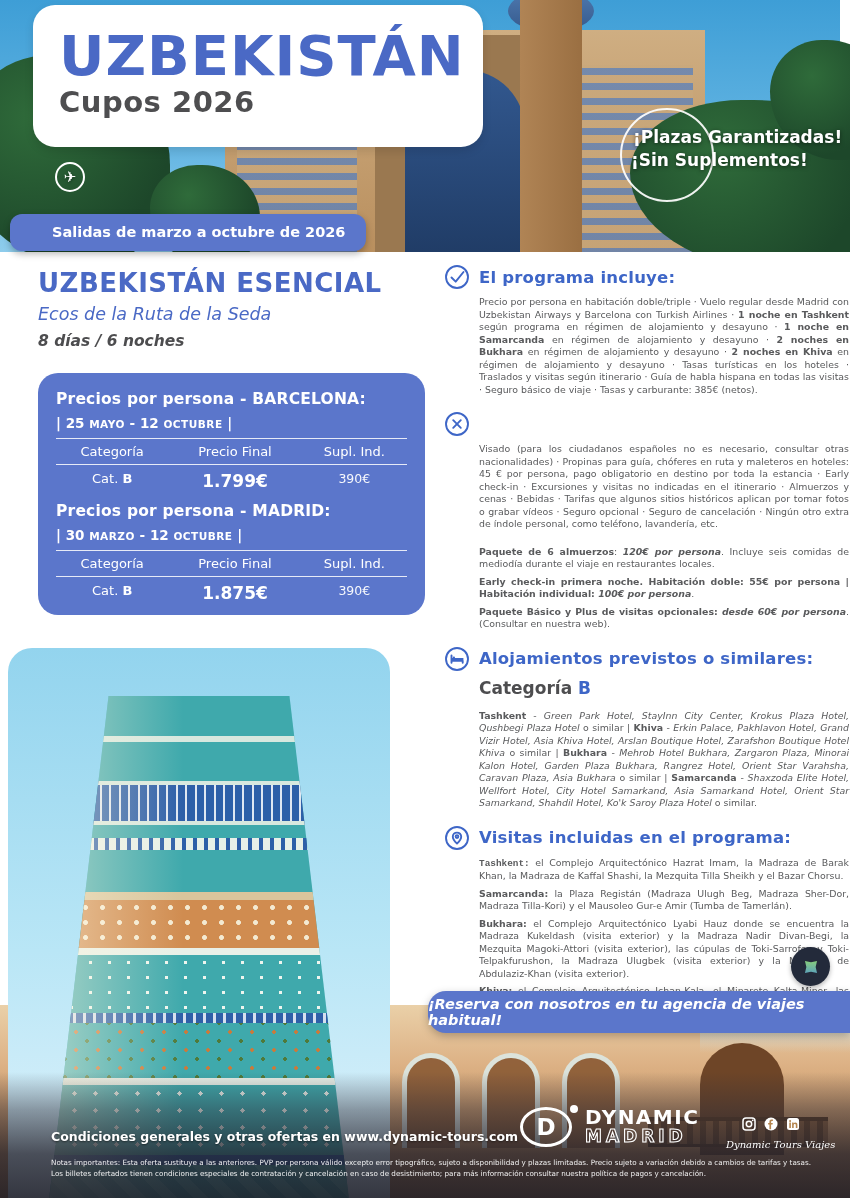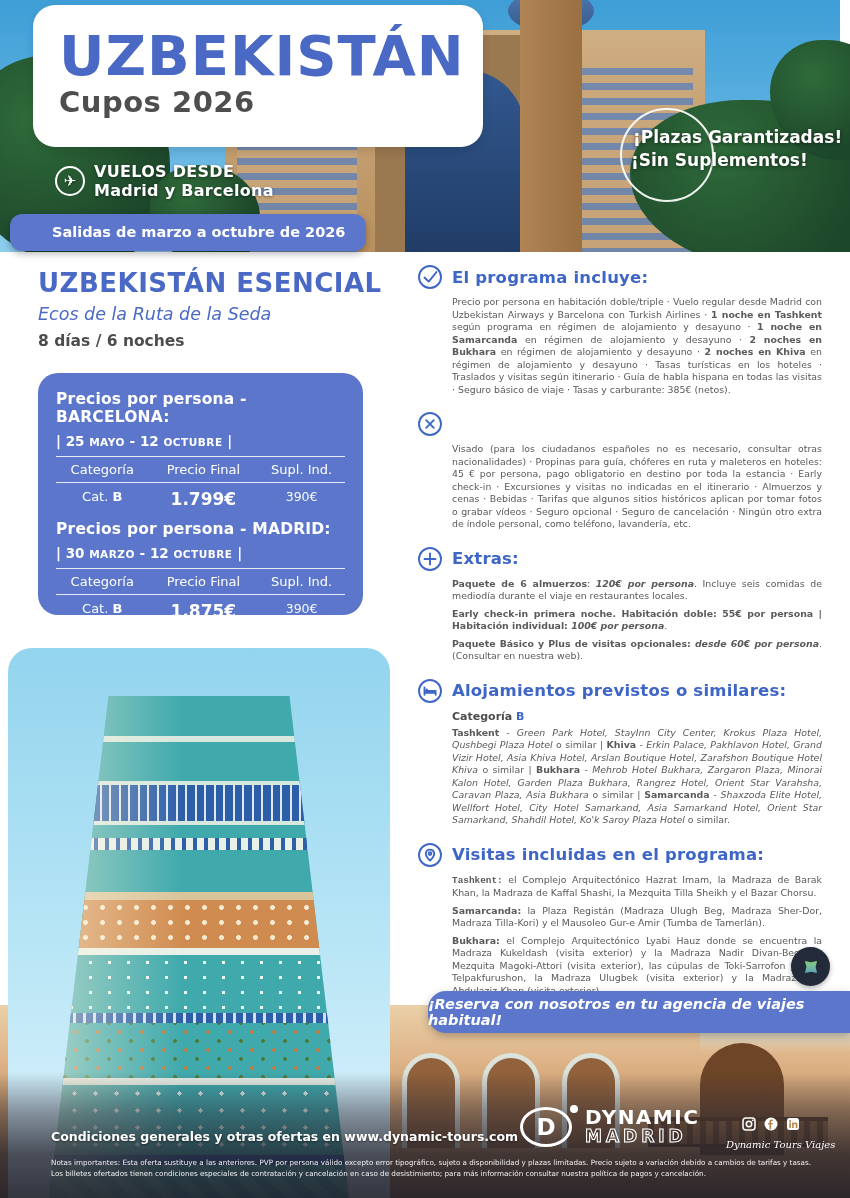--- a/index.html
+++ b/index.html
@@ -50,47 +50,47 @@
   .pill { position:absolute; left:10px; top:214px; width:356px; height:37px; background:#5b76cb;
           border-radius:12px; color:#fff; font-weight:700; font-size:14.5px; line-height:37px;
           padding-left:42px; box-shadow:0 3px 7px rgba(0,0,0,.28); z-index:2; }
 
   
   .content { position:absolute; left:0; top:252px; width:850px; height:756px; background:#fff; }
 
   .program-title { position:absolute; left:38px; top:16px; font-size:26px; font-weight:700;
                    color:#4a69c5; letter-spacing:.5px; }
   .program-sub   { position:absolute; left:38px; top:52px; font-size:17.5px; font-style:italic; color:#4a69c5; }
-  .program-dur   { position:absolute; left:38px; top:80px; font-size:15.5px; 
+  .program-dur   { position:absolute; left:38px; top:80px; font-size:15.5px; font-style:italic;
                    font-weight:700; color:#4d4d4f; }
 
-  .price-panel { position:absolute; left:38px; top:121px; width:325px; height:242px; background:#5b76cb;
+  .price-panel { position:absolute; left:38px; top:121px; width:387px; height:242px; background:#5b76cb;
                  border-radius:20px; color:#fff; padding:17px 18px 0 18px; }
   .price-heading { font-weight:700; font-size:15.5px; letter-spacing:.2px; }
   .price-dates   { text-align:left; font-weight:700; font-size:13.5px; margin:7px 0 7px; }
   .price-cols { display:flex; border-top:1.2px solid rgba(255,255,255,.85);
                 border-bottom:1.2px solid rgba(255,255,255,.85); padding:5px 0; font-size:13px; }
   .price-row  { display:flex; padding:6px 0 9px; align-items:flex-start; }
   .pc1 { width:32%; text-align:center; }
   .pc2 { width:38%; text-align:center; }
   .pc3 { width:30%; text-align:center; }
   .price-row .pc1 { font-size:13px; }
   .price-row .pc2 { font-weight:700; font-size:17px; }
   .price-row .pc3 { font-size:12.5px; opacity:.95; }
   .price-block2 { margin-top:2px; }
 
   
-  .sections { position:absolute; left:417px; top:264px; width:405px; }
+  .sections { position:absolute; left:444px; top:264px; width:405px; }
   .sec { margin-bottom:15px; }
   .sec-head { display:flex; align-items:center; gap:9px; margin-bottom:6px; }
   .sec-icon { width:26px; height:26px; flex:0 0 auto; }
   .sec-title { font-size:16.5px; font-weight:700; color:#3e66c7; letter-spacing:.2px; }
   .sec-body { padding-left:35px; }
   .sec-body p { font-size:9.4px; line-height:1.33; color:#595a5c; text-align:justify; margin-bottom:5px; }
-  .sec-sub { padding-left:35px; font-size:11px; font-weight:700; color:#4d4d4f; margin-bottom:4px; }
+  .sec-sub { padding-left:35px; font-size:17px; font-weight:700; color:#4d4d4f; margin-bottom:12px; }
 
   .widget { position:absolute; left:791px; top:947px; width:39px; height:39px; border-radius:50%;
             background:#232a3a; z-index:6; box-shadow:0 2px 5px rgba(0,0,0,.3);
             display:flex; align-items:center; justify-content:center; }
 
   
   .minaret { position:absolute; left:8px; top:648px; width:382px; height:550px;
              border-radius:24px 24px 0 0; overflow:hidden; z-index:2;
              background:linear-gradient(180deg,#93d4ee 0%,#b9e6f6 55%,#dff2fb 100%); }
   .tower { position:absolute; left:35px; top:48px; width:312px; height:502px;
@@ -185,24 +185,20 @@
     </div>
 
     <div class="badge">
       <div class="badge-circle"></div>
       <div class="badge-l1">¡Plazas Garantizadas!</div>
       <div class="badge-l2">¡Sin Suplementos!</div>
     </div>
 
     <div class="flights">
       <div class="plane-circle">✈</div>
-      <div>
-        <div class="flights-line">VUELOS DESDE</div>
-        <div class="flights-line">Madrid y Barcelona</div>
-      </div>
     </div>
   </div>
 
   <div class="pill">Salidas de marzo a octubre de 2026</div>
 
   <div class="content">
     <div class="program-title">UZBEKISTÁN ESENCIAL</div>
     <div class="program-sub">Ecos de la Ruta de la Seda</div>
     <div class="program-dur">8 días / 6 noches</div>
 
@@ -259,27 +255,20 @@
             <circle cx="13" cy="13" r="11"></circle>
             <path d="M9.2 9.2l7.6 7.6M16.8 9.2l-7.6 7.6"></path>
           </svg>
       </div>
       <div class="sec-body">
         <p><span>Visado (para los ciudadanos españoles no es necesario, consultar otras nacionalidades) · Propinas para guía, chóferes en ruta y maleteros en hoteles: 45 € por persona, pago obligatorio en destino por toda la estancia · Early check-in · Excursiones y visitas no indicadas en el itinerario · Almuerzos y cenas · Bebidas · Tarifas que algunos sitios históricos aplican por tomar fotos o grabar vídeos · Seguro opcional · Seguro de cancelación · Ningún otro extra de índole personal, como teléfono, lavandería, etc.</span></p>
       </div>
     </div>
 
     <div class="sec">
-      <div class="sec-head">
-        <svg class="sec-icon" viewBox="0 0 26 26" fill="none" stroke="#3e66c7" stroke-width="1.9" stroke-linecap="round">
-            <circle cx="13" cy="13" r="11"></circle>
-            <path d="M13 7.5v11M7.5 13h11"></path>
-          </svg>
-        <div class="sec-title">Extras:</div>
-      </div>
       <div class="sec-body">
         <p><span style="font-weight: 700;">Paquete de 6 almuerzos</span><span>: </span><span style="font-weight: 700; font-style: italic;">120€ por persona</span><span>. Incluye seis comidas de mediodía durante el viaje en restaurantes locales.</span></p>
         <p><span style="font-weight: 700;">Early check-in primera noche. Habitación doble: </span><span style="font-weight: 700; ">55€ por persona</span><span style="font-weight: 700;"> | Habitación individual: </span><span style="font-weight: 700; font-style: italic;">100€ por persona</span><span>.</span></p>
         <p><span style="font-weight: 700;">Paquete Básico y Plus de visitas opcionales: </span><span style="font-weight: 700; font-style: italic;">desde 60€ por persona</span><span>. (Consultar en nuestra web).</span></p>
       </div>
     </div>
 
     <div class="sec">
       <div class="sec-head">
         <svg class="sec-icon" viewBox="0 0 26 26" fill="none" stroke="#3e66c7" stroke-width="1.9" stroke-linecap="round" stroke-linejoin="round">

